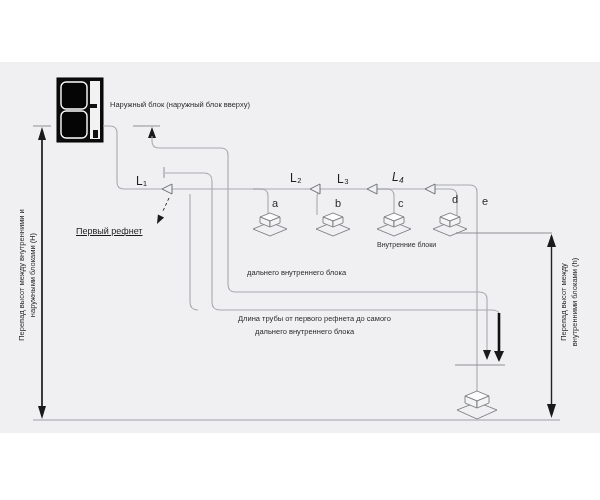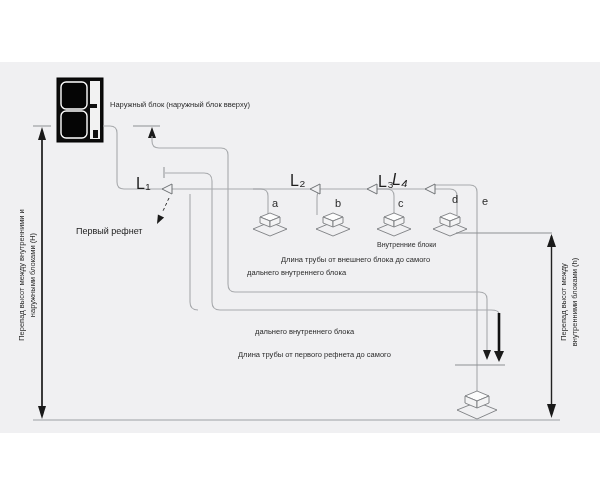--- a/index.html
+++ b/index.html
@@ -4,21 +4,21 @@
 <style>
   html,body{margin:0;padding:0;}
   body{width:600px;height:500px;background:#ffffff;position:relative;overflow:hidden;
        font-family:"Liberation Sans", sans-serif;}
   .stage{position:absolute;left:0;top:0;width:600px;height:500px;}
   svg{position:absolute;left:0;top:0;}
   .lbl{position:absolute;color:#2a2a2a;white-space:nowrap;line-height:1.1;}
   .f75{font-size:7.5px;}
   .f7{font-size:7px;}
   .f9{font-size:9px;color:#1a1a1a;}
-  .lpipe{font-size:16px;color:#1e1e1e;letter-spacing:.3px;}
+  .lpipe{font-size:12px;color:#1e1e1e;letter-spacing:.3px;}
   .uletter{font-size:11px;color:#2a2a2a;}
   .vlabel{position:absolute;transform:rotate(-90deg);transform-origin:center;
           text-align:center;font-size:7.5px;line-height:11px;color:#2a2a2a;}
 </style>
 </head>
 <body>
 
 <div class="stage">
 
 <svg width="600" height="500" viewBox="0 0 600 500">
@@ -122,36 +122,35 @@
     <path d="M551.5,236 V412" stroke="#222" stroke-width="1.4" fill="none"></path>
     <polygon points="547,247 551.5,234 556,247" fill="#1a1a1a"></polygon>
     <polygon points="547,404 556,404 551.5,418" fill="#1a1a1a"></polygon>
   </g>
 </svg>
 
 <div class="lbl f75" style="left:110px;top:101px;">Наружный блок (наружный блок вверху)</div>
 
 <div class="lbl lpipe" style="left:136px;top:175px;">L₁</div>
 <div class="lbl lpipe" style="left:242px;top:172px;padding-left:48px;">L₂</div>
-<div class="lbl lpipe" style="left:337px;top:173px;margin-left:41px;">L₃</div>
+<div class="lbl lpipe" style="left:337px;top:173px;">L₃</div>
 <div class="lbl lpipe" style="left:392px;top:171px;font-style:italic;">L₄</div>
 
 <div class="lbl uletter" style="left:272px;top:197px;">a</div>
 <div class="lbl uletter" style="left:335px;top:197px;">b</div>
 <div class="lbl uletter" style="left:398px;top:197px;">c</div>
 <div class="lbl uletter" style="left:452px;top:193px;">d</div>
 <div class="lbl uletter" style="left:482px;top:195px;">e</div>
 
-<div class="lbl f9" style="left:76px;top:227px;">Первый рефнет</div>
+<div class="lbl f9" style="left:76px;top:227px;text-decoration:underline;">Первый рефнет</div>
 <div class="lbl f7" style="left:377px;top:241px;">Внутренние блоки</div>
 
-<div class="lbl f75" style="left:281px;top:256px;">Длина трубы от внешнего блока до самого</div>
 <div class="lbl f75" style="left:247px;top:269px;">дальнего внутреннего блока</div>
 
-<div class="lbl f75" style="left:238px;top:315px;margin-top:36px;">Длина трубы от первого рефнета до самого</div>
+<div class="lbl f75" style="left:238px;top:315px;">Длина трубы от первого рефнета до самого</div>
 <div class="lbl f75" style="left:255px;top:328px;">дальнего внутреннего блока</div>
 
 <div class="vlabel" style="left:-58px;top:264px;width:170px;">
   <div>Перепад высот между внутренними и</div>
   <div>наружными блоками (Н)</div>
 </div>
 
 <div class="vlabel" style="left:494px;top:291px;width:150px;">
   <div>Перепад высот между</div>
   <div>внутренними блоками (h)</div>

